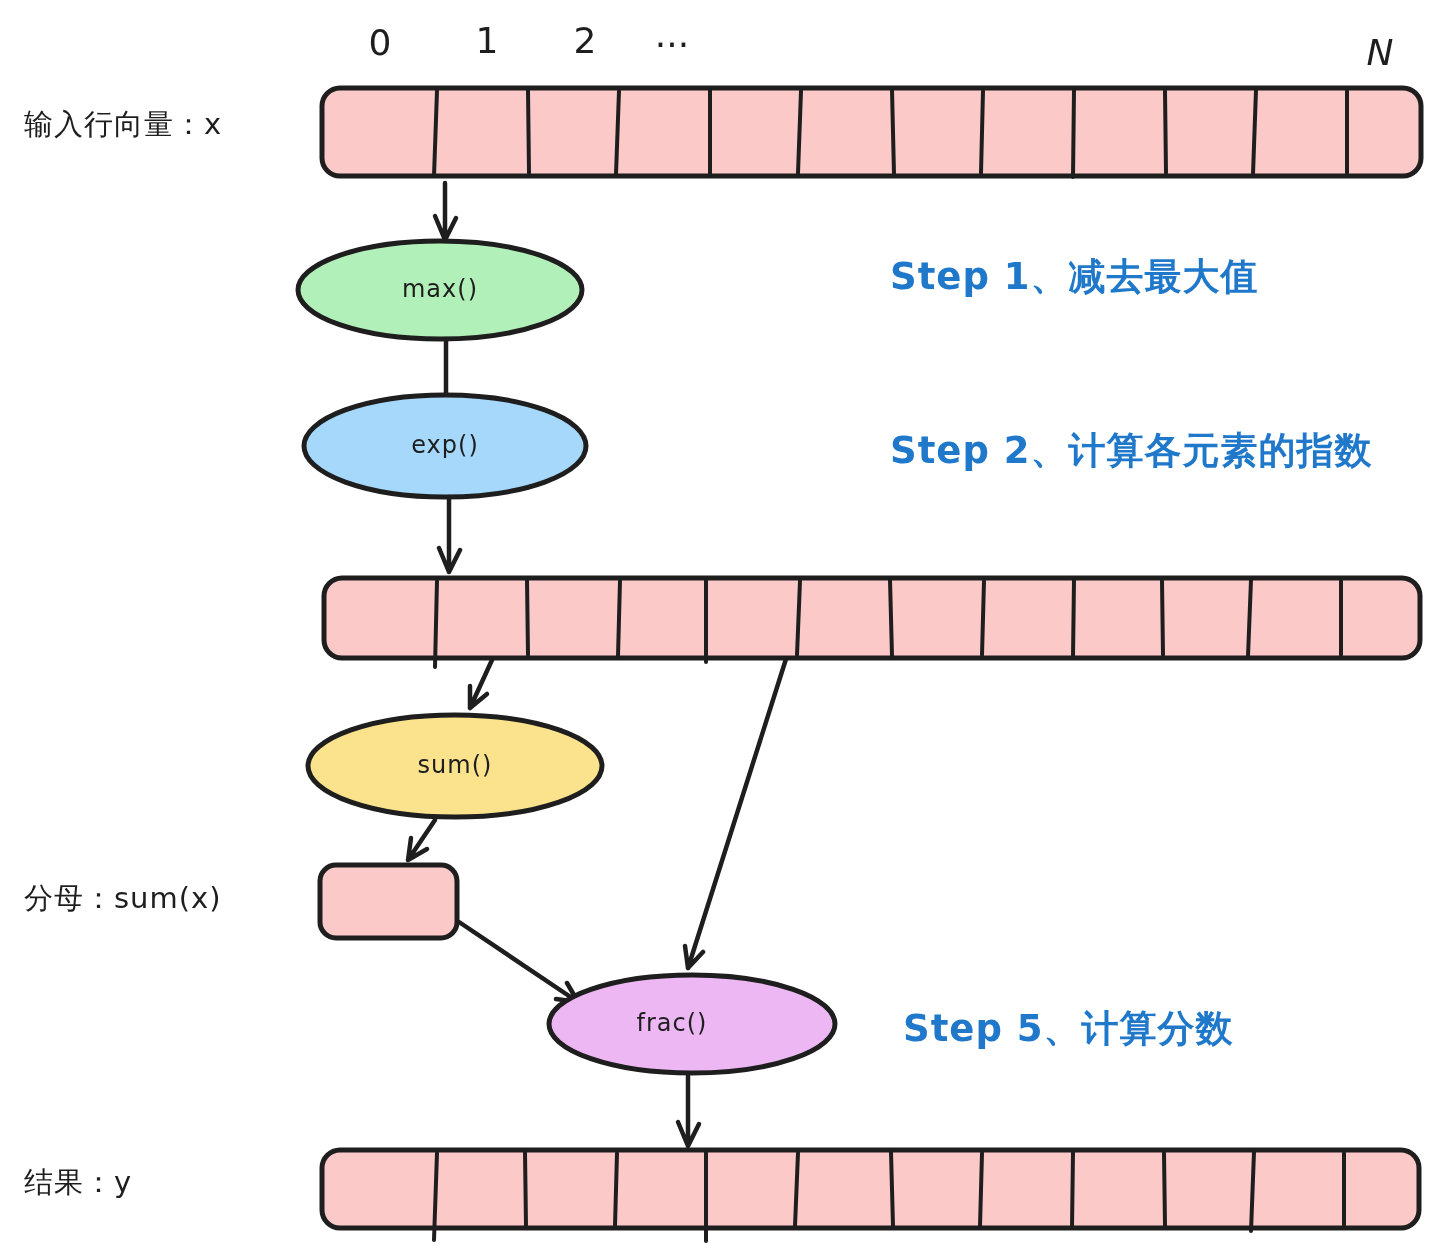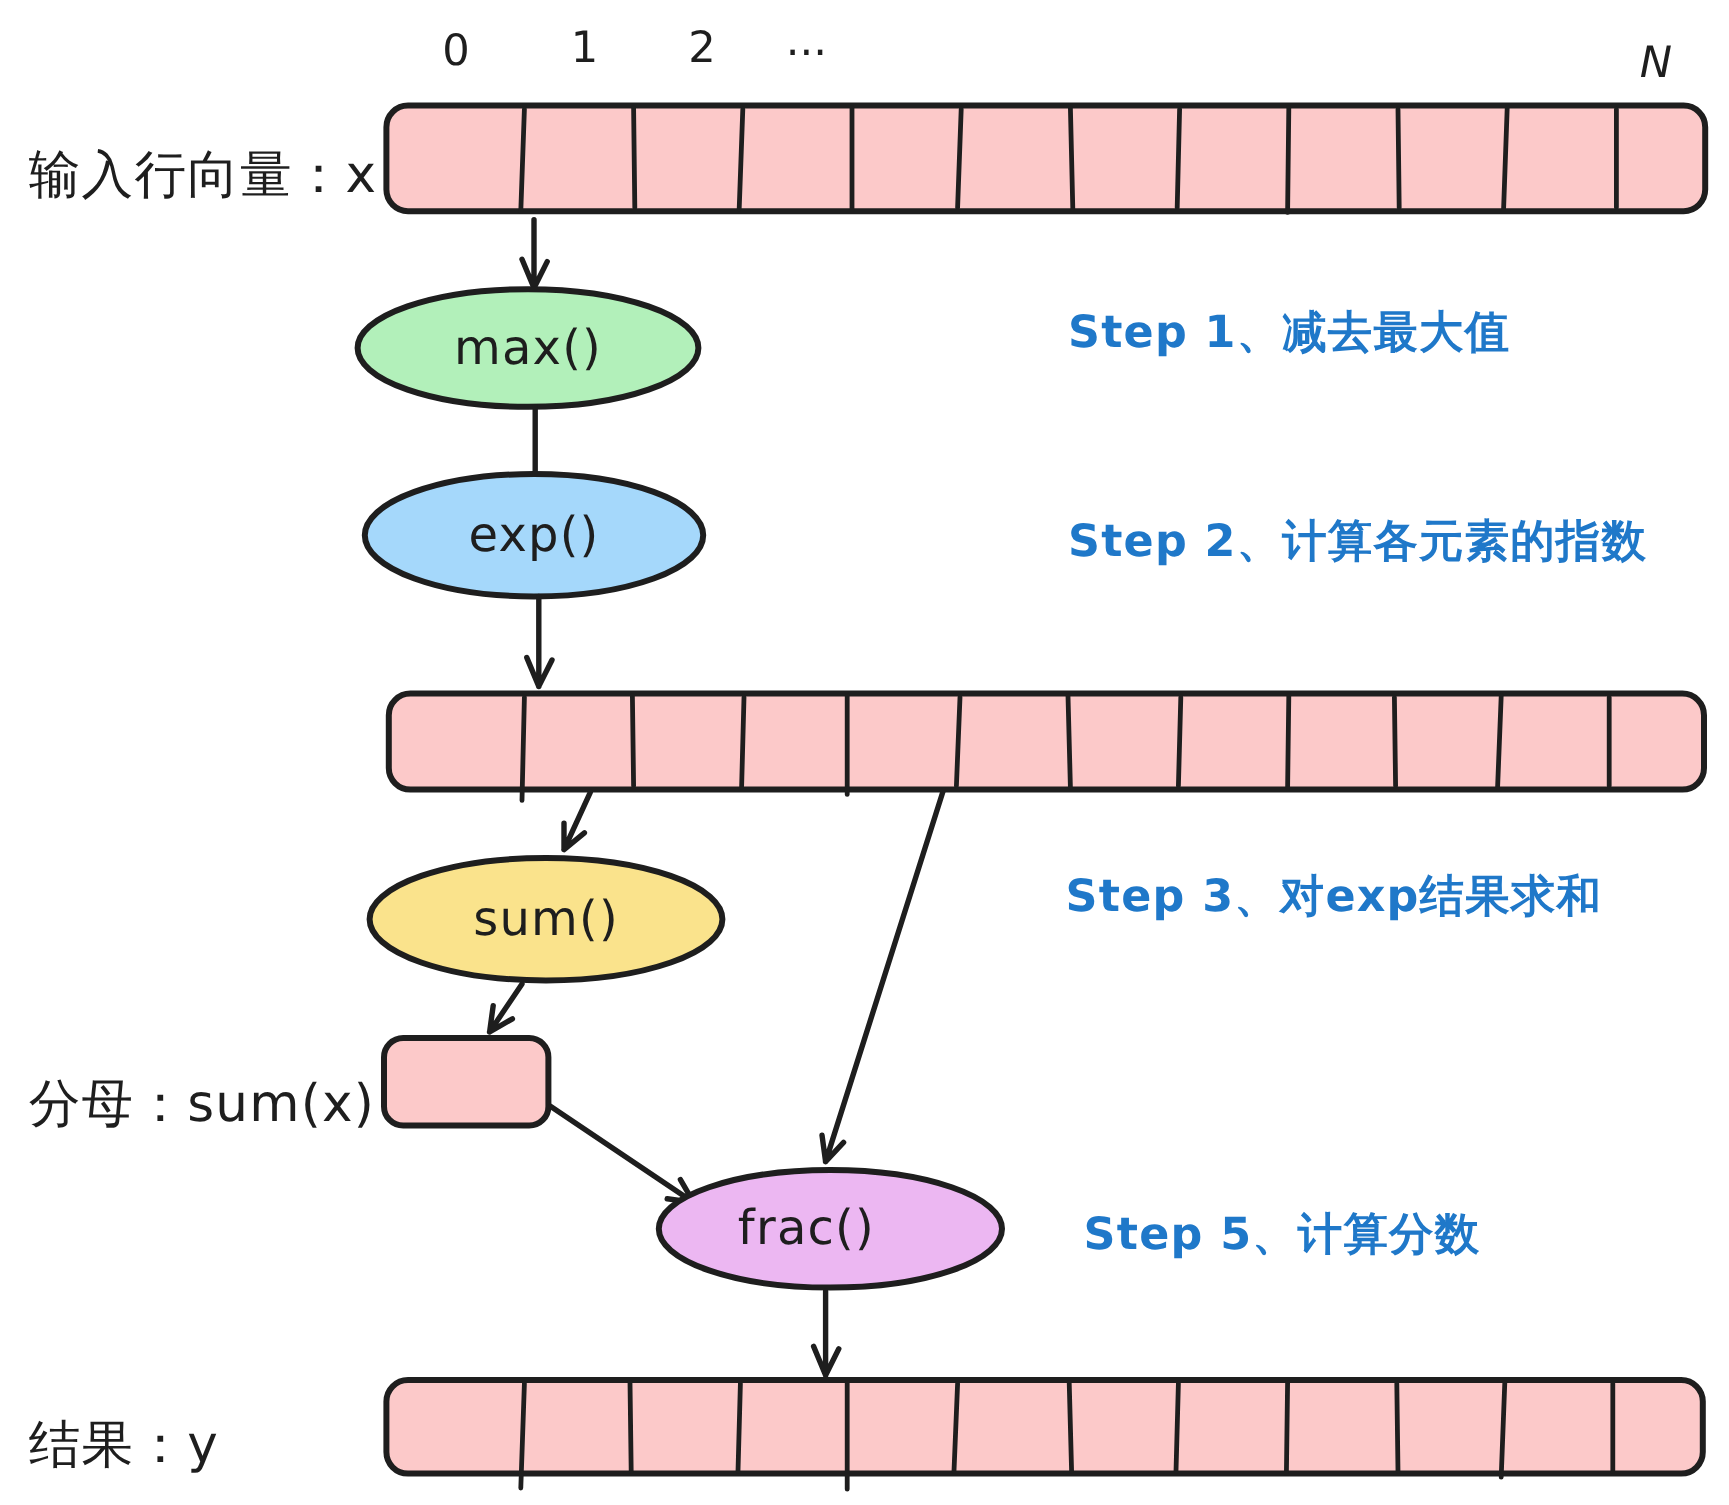--- a/index.html
+++ b/index.html
@@ -10,23 +10,23 @@
     font-family:"DejaVu Sans",sans-serif;
     color:#1e1e1e;
     overflow:hidden;
   }
   svg.layer{position:absolute;left:0;top:0;}
   .vec-outline{stroke:#1e1e1e;stroke-width:5;stroke-linejoin:round;}
   .divs{fill:none;stroke:#1e1e1e;stroke-width:4;stroke-linecap:round;}
   .node-ellipse{stroke:#1e1e1e;stroke-width:5;}
   .arrow{fill:none;stroke:#1e1e1e;stroke-width:4.5;stroke-linecap:round;stroke-linejoin:round;}
   .txt{position:absolute;white-space:nowrap;line-height:1.15;}
-  .vec-label{font-size:43px;letter-spacing:1px;margin-top:14px;}
+  .vec-label{font-size:29px;letter-spacing:1px;}
   .idx{font-size:36px;transform:translateX(-50%);}
-  .node-label{font-size:40px;transform:translate(-50%,-50%);letter-spacing:1px;}
+  .node-label{font-size:24px;transform:translate(-50%,-50%);letter-spacing:1px;}
   .step{font-size:37px;font-weight:bold;letter-spacing:1px;}
 </style>
 </head>
 <body>
 
 <div class="canvas">
 
   <svg class="layer" width="1441" height="1254" viewBox="0 0 1441 1254">
 
     <g>
@@ -97,16 +97,15 @@
   <div class="txt idx" style="left:672px;top:14px;">...</div>
   <div class="txt idx" style="left:1380px;top:32px;font-style:italic;">N</div>
 
   <div class="txt node-label" style="left:440px;top:290px;">max()</div>
   <div class="txt node-label" style="left:445px;top:446px;">exp()</div>
   <div class="txt node-label" style="left:455px;top:766px;">sum()</div>
   <div class="txt node-label" style="left:672px;top:1024px;">frac()</div>
 
   <div class="txt step" style="left:890px;top:256px;color:#1f78c9;">Step 1、减去最大值</div>
   <div class="txt step" style="left:890px;top:430px;color:#1f78c9;">Step 2、计算各元素的指数</div>
-  <div class="txt step" style="left:888px;top:726px;color:#1f78c9;">Step 3、对exp结果求和</div>
   <div class="txt step" style="left:903px;top:1008px;color:#1f78c9;">Step 5、计算分数</div>
 
 </div>
 
 </body></html>

